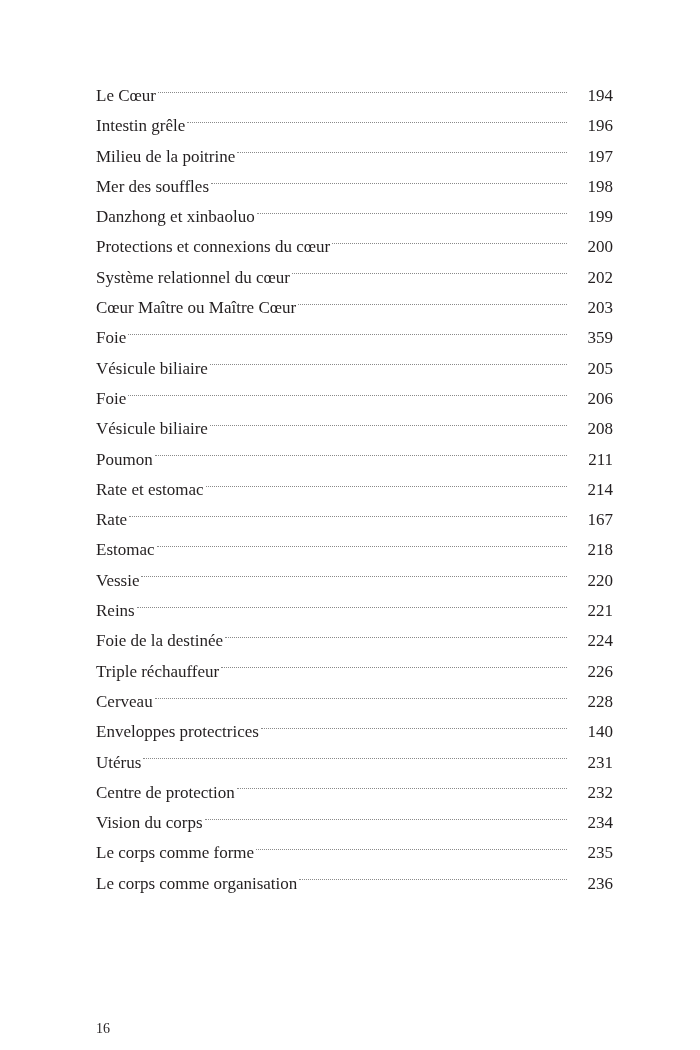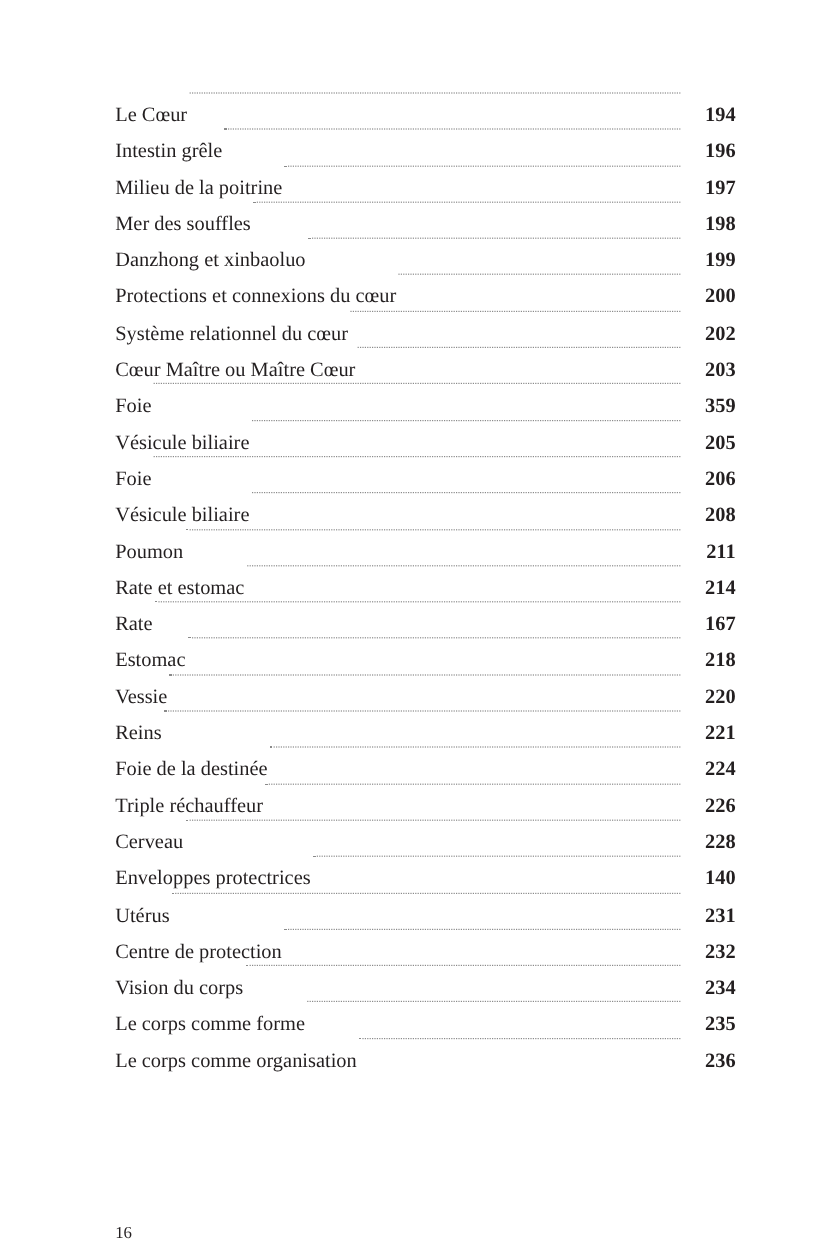--- a/index.html
+++ b/index.html
@@ -19,42 +19,41 @@
       position: absolute;
       left: 96px;
       top: 81px;
       width: 517px;
       margin: 0;
       padding: 0;
       list-style: none;
     }
     .toc-row {
       display: flex;
-      align-items: flex-start;
+      align-items: center;
       height: 30.3px;
       font-size: 17px;
       line-height: 30.3px;
       white-space: nowrap;
     }
     .toc-title {
       flex: 0 0 auto;
     }
     .toc-leader {
       flex: 1 1 auto;
       margin: 0 2px 0 2px;
       border-bottom: 1.2px dotted #8a8a8a;
       position: relative;
       top: -4px;
       margin-right: 18px;
     }
     .toc-page {
       flex: 0 0 auto;
       width: 28px;
       text-align: right;
-      font-weight: bold;
     }
     .folio {
       position: absolute;
       left: 96px;
       top: 1021px;
       font-size: 14px;
       color: #231f20;
     }
   </style>
 </head>

